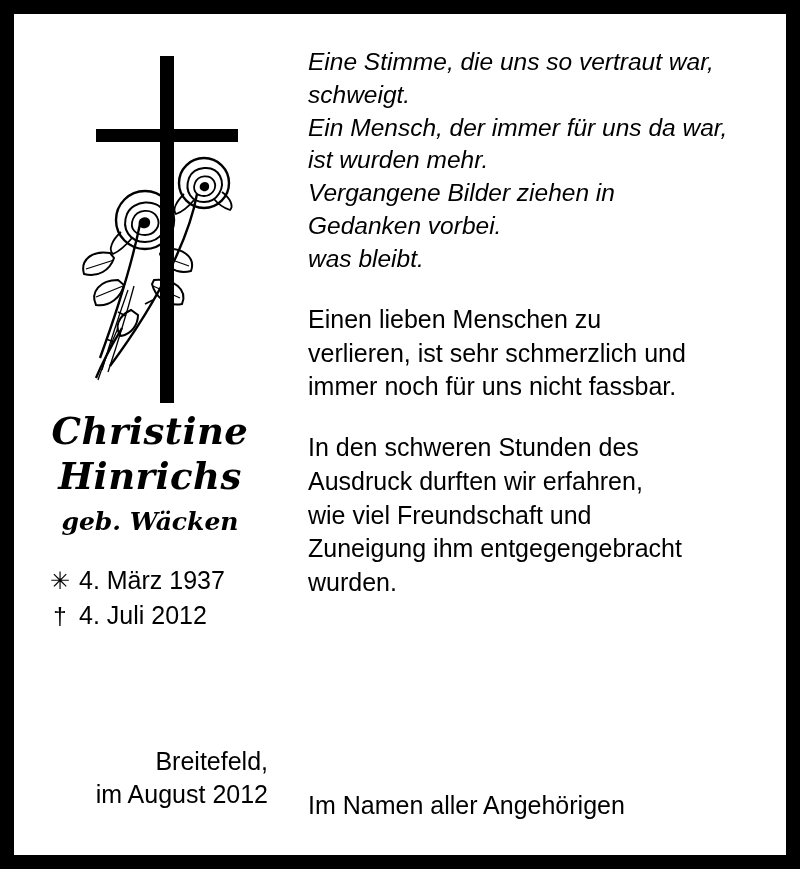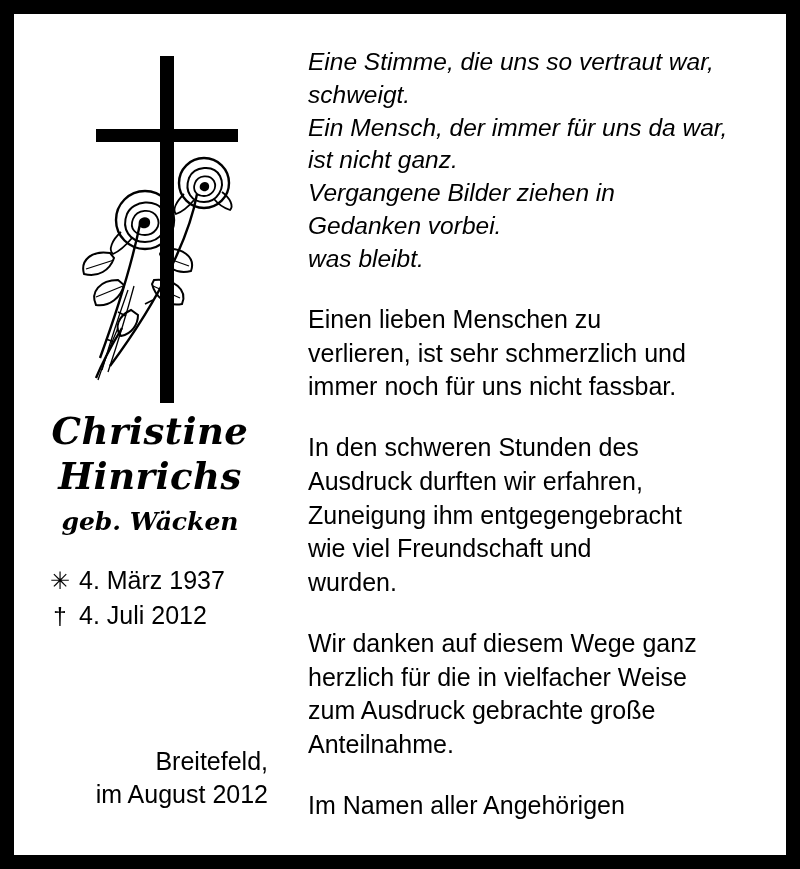--- a/index.html
+++ b/index.html
@@ -232,46 +232,40 @@
       </div>
 
     </div>
 
     <div class="right-col">
 
       <div class="poem">
         <div class="pline">Eine Stimme, die uns so vertraut war,</div>
         <div class="pline">schweigt.</div>
         <div class="pline">Ein Mensch, der immer für uns da war,</div>
-        <div class="pline">ist nicht ganz.</div>
+        <div class="pline">ist wurden mehr.</div>
         <div class="pline">Vergangene Bilder ziehen in</div>
         <div class="pline">Gedanken vorbei.</div>
         <div class="pline">was bleibt.</div>
       </div>
 
       <div class="para">
         <div class="pline">Einen lieben Menschen zu</div>
         <div class="pline">verlieren, ist sehr schmerzlich und</div>
         <div class="pline">immer noch für uns nicht fassbar.</div>
       </div>
 
       <div class="para">
         <div class="pline">In den schweren Stunden des</div>
         <div class="pline">Ausdruck durften wir erfahren,</div>
+        <div class="pline">wie viel Freundschaft und</div>
         <div class="pline">Zuneigung ihm entgegengebracht</div>
-        <div class="pline">wie viel Freundschaft und</div>
         <div class="pline">wurden.</div>
       </div>
 
-      <div class="para">
-        <div class="pline">Wir danken auf diesem Wege ganz</div>
-        <div class="pline">herzlich für die in vielfacher Weise</div>
-        <div class="pline">zum Ausdruck gebrachte große</div>
-        <div class="pline">Anteilnahme.</div>
-      </div>
 
       <div class="closing">
         <div>Im Namen aller Angehörigen</div>
       </div>
 
     </div>
 
   </div>
 </div>
 

